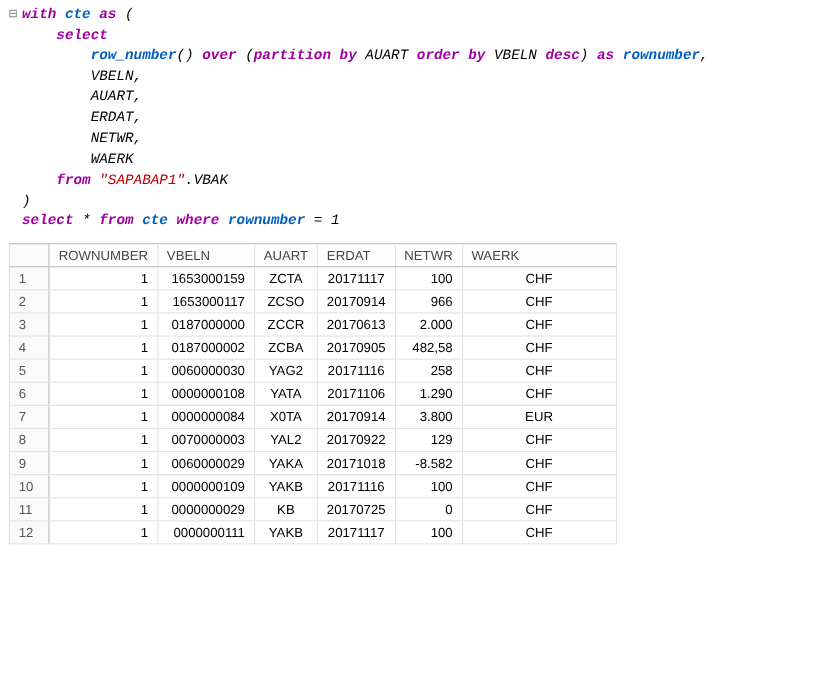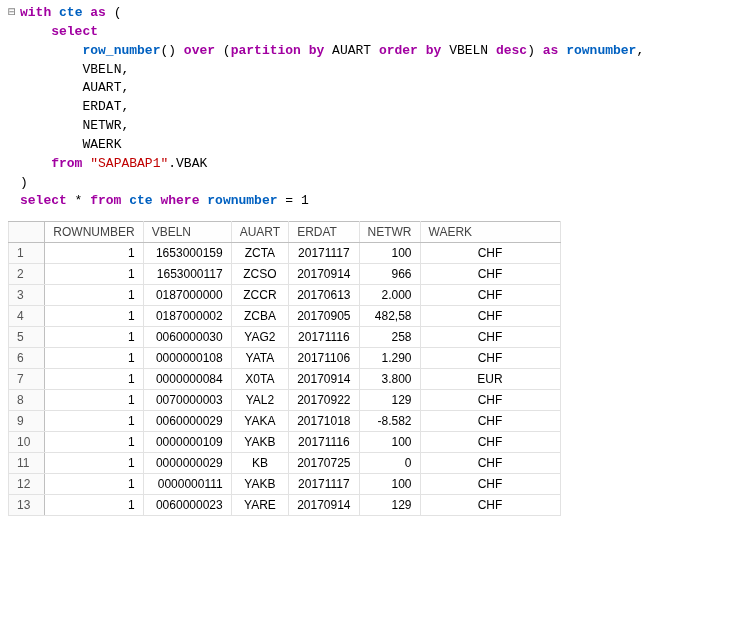--- a/index.html
+++ b/index.html
@@ -10,20 +10,21 @@
     background: #fff;
     color: #000;
   }
   .code-pane {
     padding: 4px 8px 10px 8px;
     line-height: 1.45;
     white-space: pre;
   }
   .code-line {
     display: block;
+    font-style: italic;
   }
   .fold-mark {
     color: #888;
     display: inline-block;
     width: 12px;
   }
   .kw { color: #a100a1; font-weight: bold; }   
   .fn { color: #0060c0; font-weight: bold; }   
   .pl { color: #000; }
   .str { color: #c00000; }
@@ -203,24 +204,15 @@
         </tr>
         <tr>
           <td class="rowhdr">12</td>
           <td class="num col-rownumber">1</td>
           <td class="num col-vbeln">0000000111</td>
           <td class="txt col-auart">YAKB</td>
           <td class="txt col-erdat">20171117</td>
           <td class="num col-netwr">100</td>
           <td class="txt col-waerk">CHF</td>
         </tr>
-        <tr>
-          <td class="rowhdr">13</td>
-          <td class="num col-rownumber">1</td>
-          <td class="num col-vbeln">0060000023</td>
-          <td class="txt col-auart">YARE</td>
-          <td class="txt col-erdat">20170914</td>
-          <td class="num col-netwr">129</td>
-          <td class="txt col-waerk">CHF</td>
-        </tr>
       </tbody>
     </table>
 </div>
 
 </body></html>

